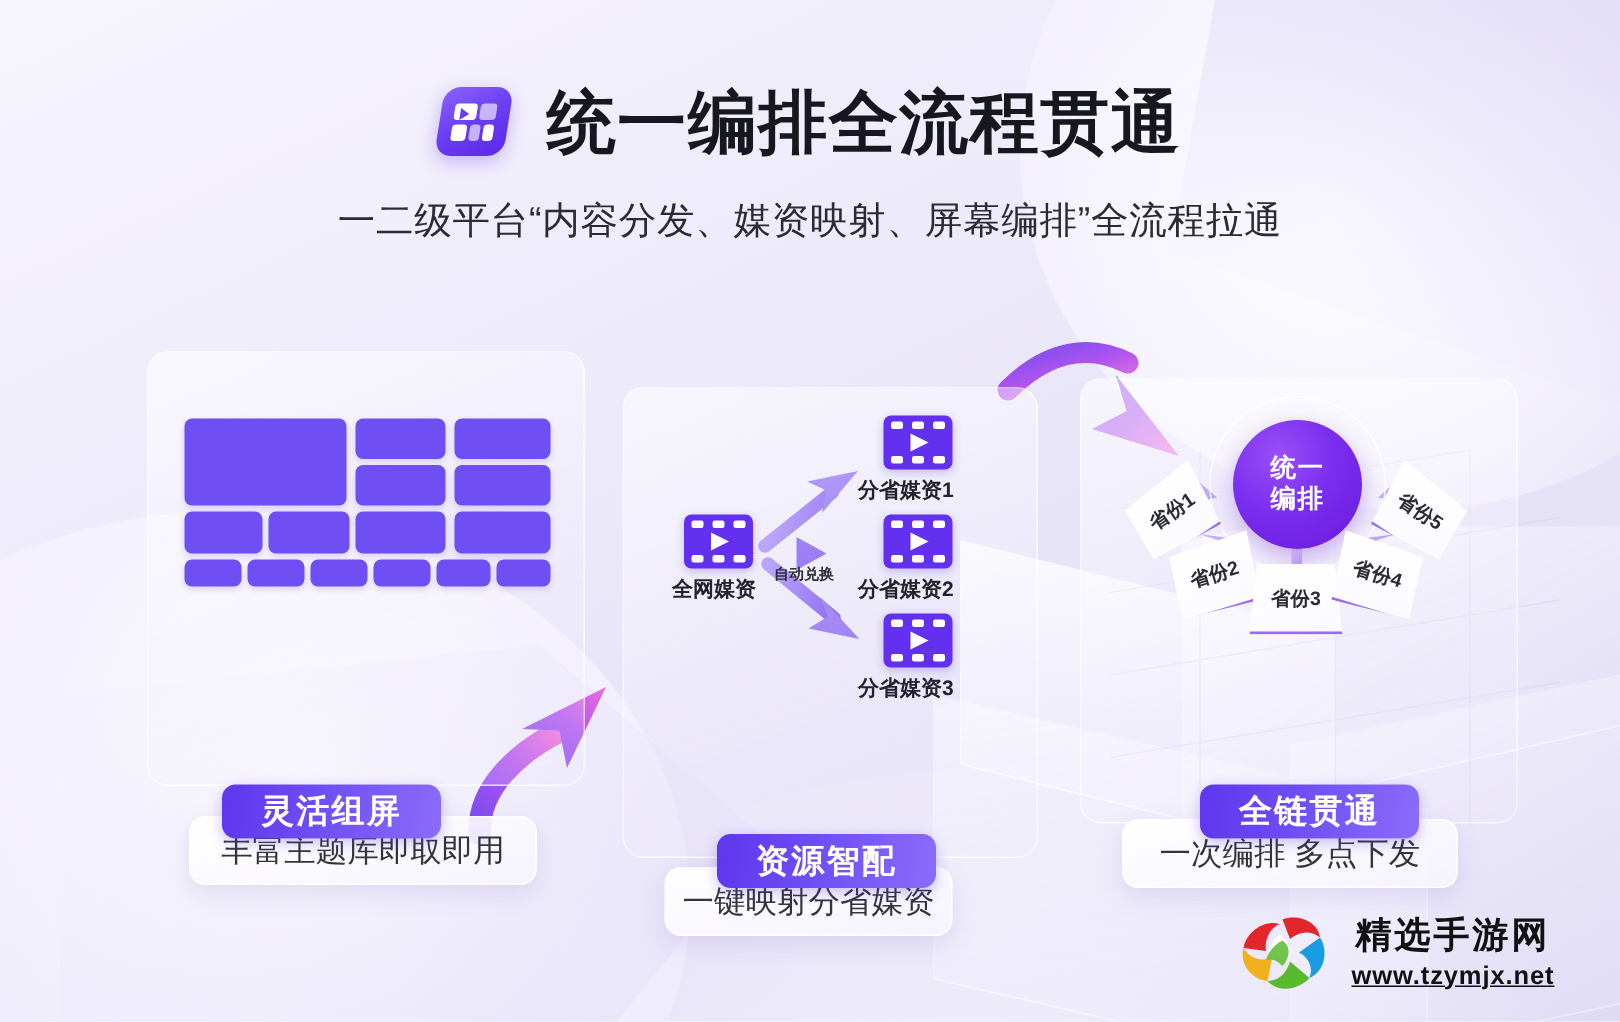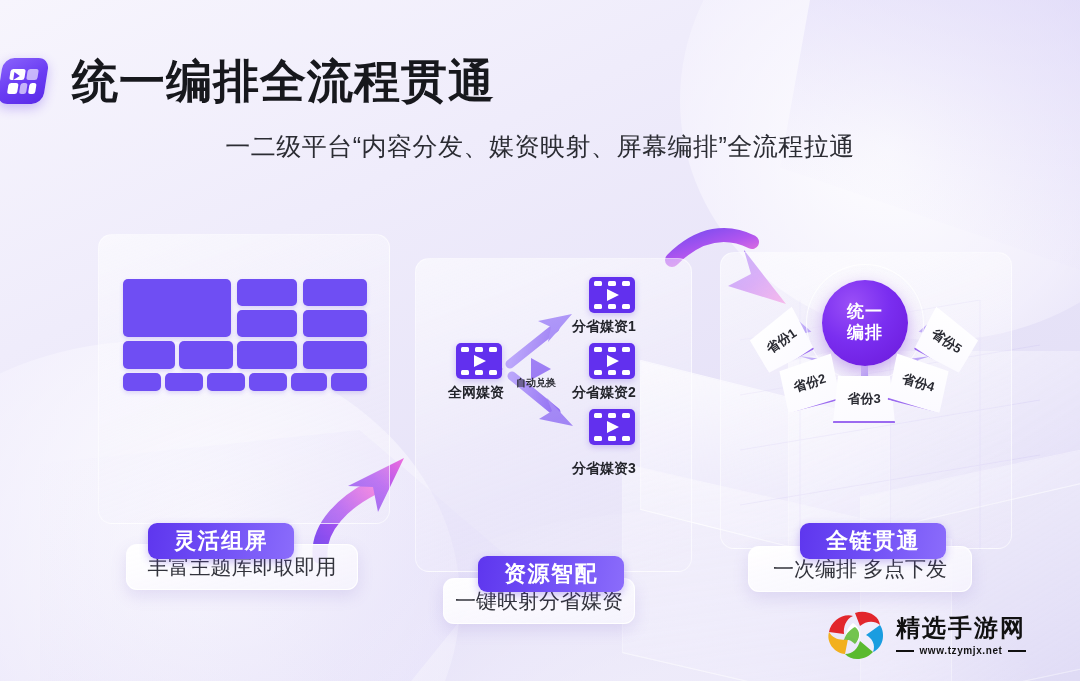--- a/index.html
+++ b/index.html
@@ -47,21 +47,21 @@
     border:1px solid rgba(255,255,255,.65);
   }
   .s1 { left:30px;  top:40px;  width:250px; height:150px; transform: skewY(14deg); }
   .s2 { left:178px; top:-24px; width:300px; height:190px; transform: skewY(-13deg); opacity:.75; }
   .s3 { left:12px;  top:150px; width:330px; height:190px; transform: skewY(13deg); opacity:.6; }
   .s4 { left:250px; top:120px; width:240px; height:220px; transform: skewY(-12deg); opacity:.5; }
   .bg-lines { position:absolute; right:40px; top:300px; width:300px; height:250px; opacity:.5; }
 
   
   .header { position:absolute; left:0; right:0; top:58px; text-align:center; }
-  .title-row { display:flex; align-items:center; gap:26px; }
+  .title-row { display:flex; align-items:center; justify-content:center; gap:26px; }
   .logo-mark {
     width:46px; height:46px; flex:0 0 46px;
     transform: skewX(-9deg);
     border-radius:11px;
     background: linear-gradient(150deg, #8a63fb 0%, #6a3cf3 52%, #5a2ae8 100%);
     box-shadow: 0 4px 12px rgba(98,56,233,.32);
     position:relative;
   }
   .logo-mark .cell { position:absolute; background:#fff; border-radius:2.5px; }
   .logo-mark .c1 { left:9px;  top:11px; width:15px; height:11px; }
@@ -182,21 +182,21 @@
 
   
   .watermark {
     position:absolute; right:10px; bottom:8px; width:248px; height:74px;
     display:flex; align-items:center; gap:8px;
   }
   .wm-text { display:flex; flex-direction:column; align-items:center; }
   .wm-name { font-size:24px; font-weight:bold; color:#111; letter-spacing:2px; line-height:1; }
   .wm-url-row { display:flex; align-items:center; gap:5px; margin-top:5px; width:100%; }
   .wm-rule { flex:1; height:2px; background:#111; }
-  .wm-url { font-size:10px; font-weight:bold; color:#111; letter-spacing:.6px; white-space:nowrap; }
+  .wm-url { font-size:17px; font-weight:bold; color:#111; letter-spacing:.6px; white-space:nowrap;text-decoration:underline; }
 </style>
 </head>
 <body>
 
 <div class="bg">
   <div class="bg-blob-a"></div>
   <div class="bg-blob-b"></div>
   <div class="bg-blob-c"></div>
   <div class="bg-facet-1"></div>
   <div class="bg-facet-2"></div>
@@ -350,21 +350,21 @@
 
     <div class="film" style="left:173px; top:150px;">
       <span class="notch n-t1"></span>
         <span class="notch n-t2"></span>
         <span class="notch n-t3"></span>
       <span class="tri"></span>
       <span class="notch n-b1"></span>
         <span class="notch n-b2"></span>
         <span class="notch n-b3"></span>
     </div>
-    <div class="node-label" style="left:156px; top:191px;margin-top:10px;">分省媒资3</div>
+    <div class="node-label" style="left:156px; top:191px;">分省媒资3</div>
   </div>
   <div class="caption" id="caption-2">一键映射分省媒资</div>
   <div class="badge" id="badge-2">资源智配</div>
 
   <div class="panel" id="panel-3"></div>
 
   <div class="hub-ring"></div>
   <div class="hub">
     <span>统一</span>
     <span>编排</span>

